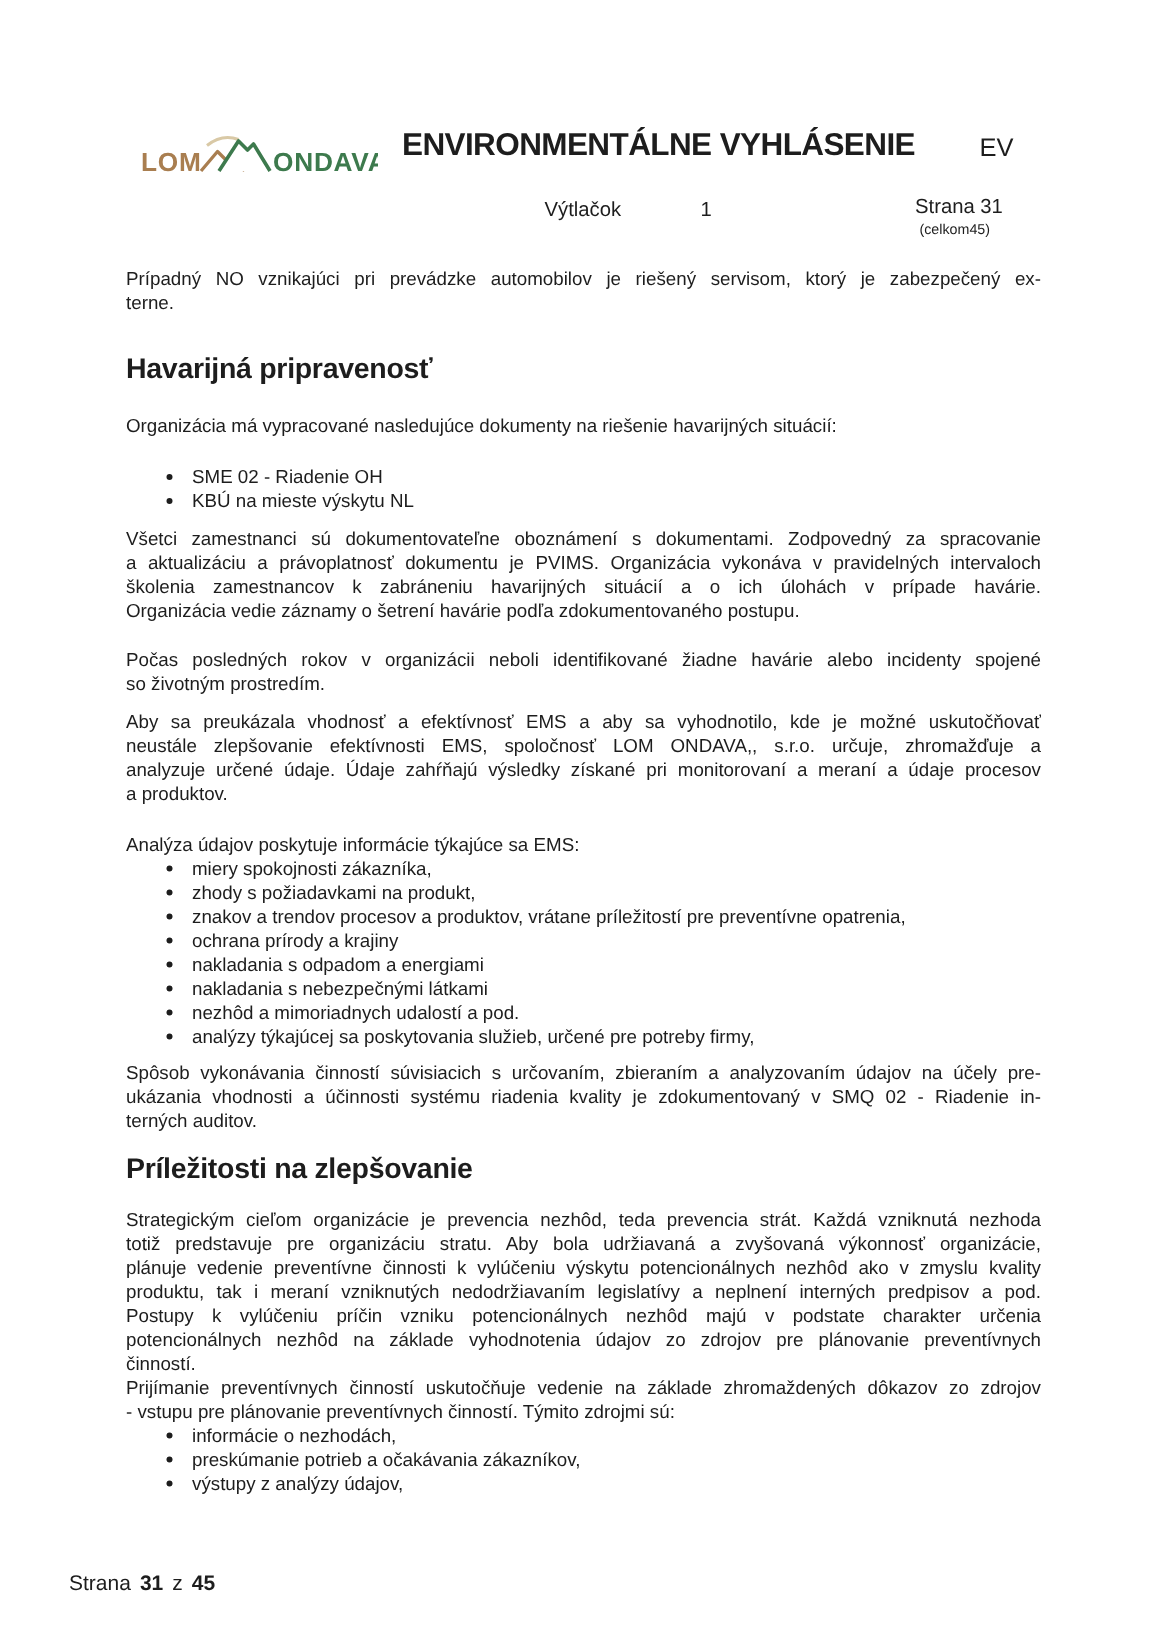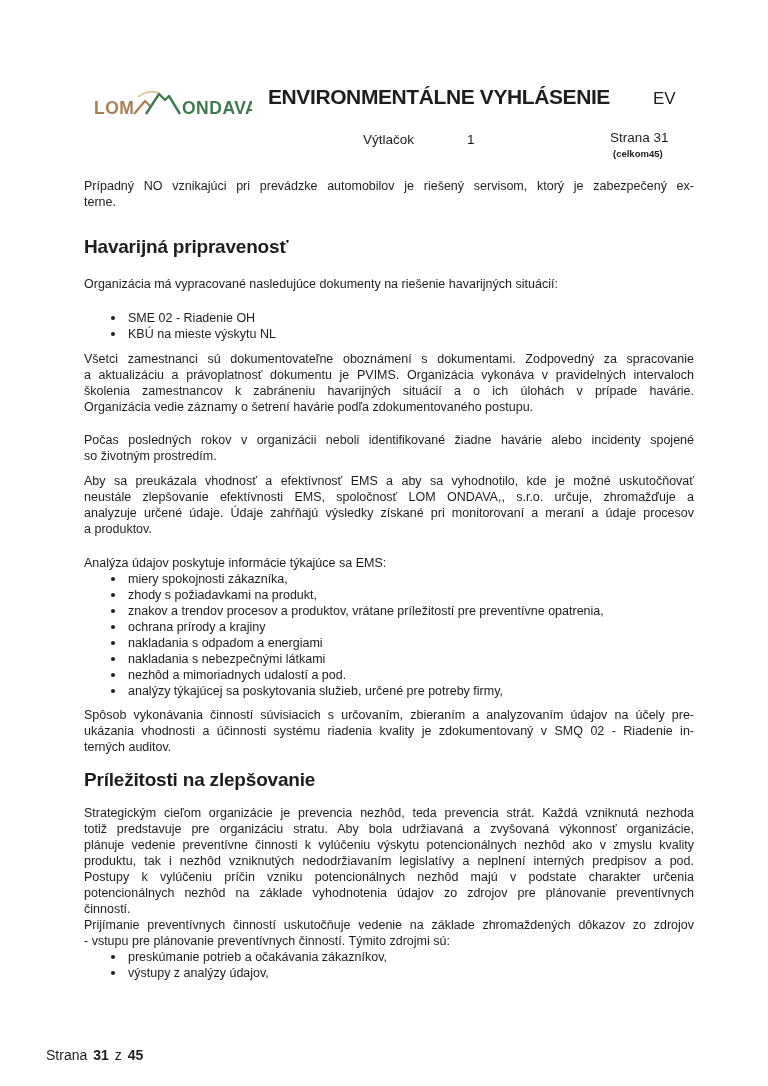--- a/index.html
+++ b/index.html
@@ -9,21 +9,21 @@
     overflow:hidden;
     margin-top:29px;
   }
   
   .logo { position:absolute; left:94px; top:58px; }
   .doc-title { position:absolute; left:268px; top:56px; font-size:21px; font-weight:bold; letter-spacing:-0.4px; white-space:nowrap; }
   .doc-code { position:absolute; left:653px; top:60px; font-size:17px; }
   .print-label { position:absolute; left:363px; top:103px; font-size:13.5px; }
   .print-num   { position:absolute; left:467px; top:103px; font-size:13.5px; }
   .page-num    { position:absolute; left:610px; top:101px; font-size:13.5px; white-space:nowrap; }
-  .page-total  { position:absolute; left:613px; top:119px; font-size:9.5px;font-weight:bold; }
+  .page-total  { position:absolute; left:613px; top:119px; font-size:9.5px; }
   
   .content { position:absolute; left:84px; top:149px; width:610px; font-size:12.5px; line-height:16px; }
   .jline { text-align:justify; text-align-last:justify; height:16px; overflow:hidden; }
   .jline.last { text-align-last:left; }
   .sec-heading { font-size:19px; font-weight:bold; line-height:26px; letter-spacing:-0.2px; }
   ul.bullets { list-style:none; margin:0; padding:0; }
   ul.bullets li { position:relative; padding-left:44px; height:16px; overflow:hidden; }
   ul.bullets li::before {
     content:""; position:absolute; left:27px; top:6px;
     width:4px; height:4px; border-radius:50%; background:#1d1d1d;
@@ -114,32 +114,33 @@
         <div class="jline">ukázania vhodnosti a účinnosti systému riadenia kvality je zdokumentovaný v SMQ 02 - Riadenie in-</div>
         <div class="jline last">terných auditov.</div>
       </div>
 
     <div class="sec-heading" style="margin-top:12px">Príležitosti na zlepšovanie</div>
 
     <div style="margin-top:12px">
         <div class="jline">Strategickým cieľom organizácie je prevencia nezhôd, teda prevencia strát. Každá vzniknutá nezhoda</div>
         <div class="jline">totiž predstavuje pre organizáciu stratu. Aby bola udržiavaná a zvyšovaná výkonnosť organizácie,</div>
         <div class="jline">plánuje vedenie preventívne činnosti k vylúčeniu výskytu potencionálnych nezhôd ako v zmyslu kvality</div>
-        <div class="jline">produktu, tak i nezhôd vzniknutých nedodržiavaním legislatívy a neplnení interných predpisov a pod.</div>
+        <div class="jline">produktu, tak i meraní vzniknutých nedodržiavaním legislatívy a neplnení interných predpisov a pod.</div>
         <div class="jline">Postupy k vylúčeniu príčin vzniku potencionálnych nezhôd majú v podstate charakter určenia</div>
         <div class="jline">potencionálnych nezhôd na základe vyhodnotenia údajov zo zdrojov pre plánovanie preventívnych</div>
         <div class="jline last">činností.</div>
       </div>
 
     <div>
         <div class="jline">Prijímanie preventívnych činností uskutočňuje vedenie na základe zhromaždených dôkazov zo zdrojov</div>
         <div class="jline last">- vstupu pre plánovanie preventívnych činností. Týmito zdrojmi sú:</div>
       </div>
 
     <ul class="bullets">
+        <li>informácie o nezhodách,</li>
         <li>preskúmanie potrieb a očakávania zákazníkov,</li>
         <li>výstupy z analýzy údajov,</li>
       </ul>
 
   </div>
 
   <div class="page-footer">
     <span>Strana</span><span class="b">31</span><span>z</span><span class="b">45</span>
   </div>
 

